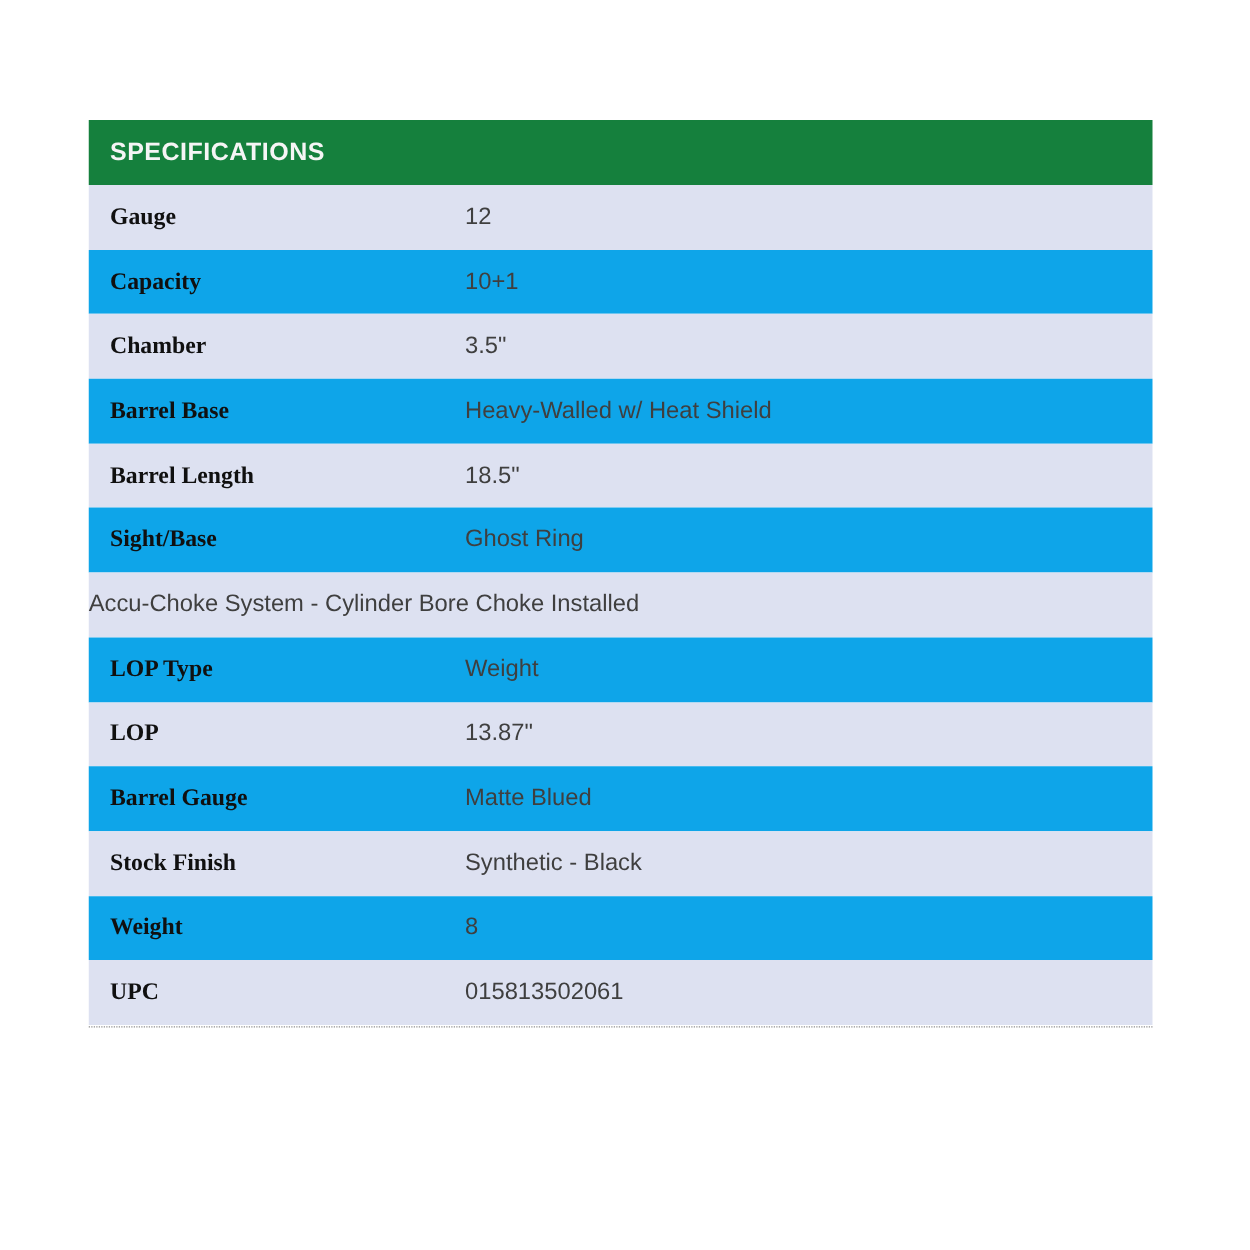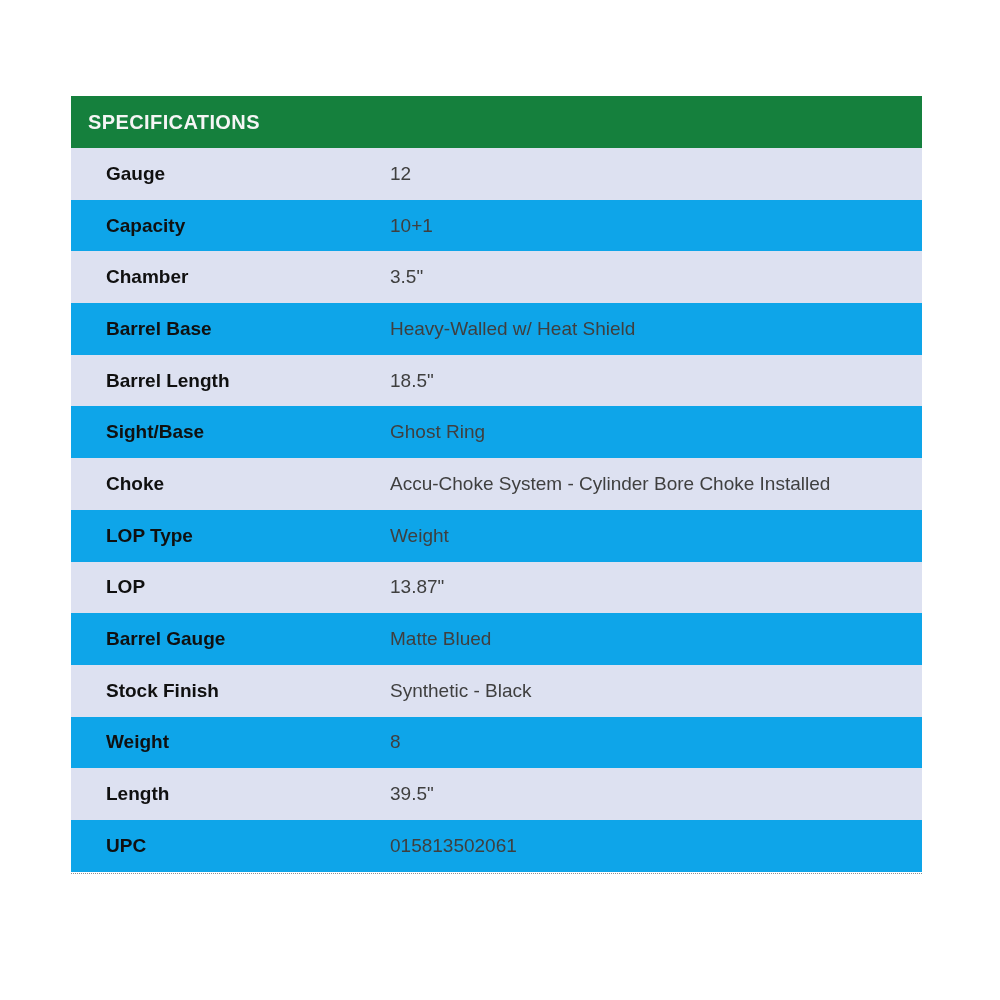--- a/index.html
+++ b/index.html
@@ -41,27 +41,28 @@
     height: 51.7px;
     display: flex;
     align-items: center;
     box-sizing: border-box;
     background: #0ea5e9;
   }
   .spec-row:nth-child(odd) {
     background: #dde1f1;
   }
   .spec-label {
-    padding-left: 35px;
+    padding-left: 17px;
     width: 284px;
     flex: 0 0 284px;
     font-size: 19px;
     font-weight: bold;
     color: #101010;
     white-space: nowrap;
+    font-family: Liberation Serif, serif;
   }
   .spec-value {
     flex: 1;
     font-size: 19px;
     font-weight: normal;
     color: #3f3f3f;
     white-space: nowrap;
   }
   .dotted-divider {
     margin-top: 1px;
@@ -97,21 +98,20 @@
         </div>
         <div class="spec-row">
           <div class="spec-label">Barrel Length</div>
           <div class="spec-value">18.5"</div>
         </div>
         <div class="spec-row">
           <div class="spec-label">Sight/Base</div>
           <div class="spec-value">Ghost Ring</div>
         </div>
         <div class="spec-row">
-          <div class="spec-label">Choke</div>
           <div class="spec-value">Accu-Choke System - Cylinder Bore Choke Installed</div>
         </div>
         <div class="spec-row">
           <div class="spec-label">LOP Type</div>
           <div class="spec-value">Weight</div>
         </div>
         <div class="spec-row">
           <div class="spec-label">LOP</div>
           <div class="spec-value">13.87"</div>
         </div>
@@ -121,23 +121,19 @@
         </div>
         <div class="spec-row">
           <div class="spec-label">Stock Finish</div>
           <div class="spec-value">Synthetic - Black</div>
         </div>
         <div class="spec-row">
           <div class="spec-label">Weight</div>
           <div class="spec-value">8</div>
         </div>
         <div class="spec-row">
-          <div class="spec-label">Length</div>
-          <div class="spec-value">39.5"</div>
-        </div>
-        <div class="spec-row">
           <div class="spec-label">UPC</div>
           <div class="spec-value">015813502061</div>
         </div>
       </div>
     <div class="dotted-divider"></div>
   </div>
 </div>
 
 </body></html>

